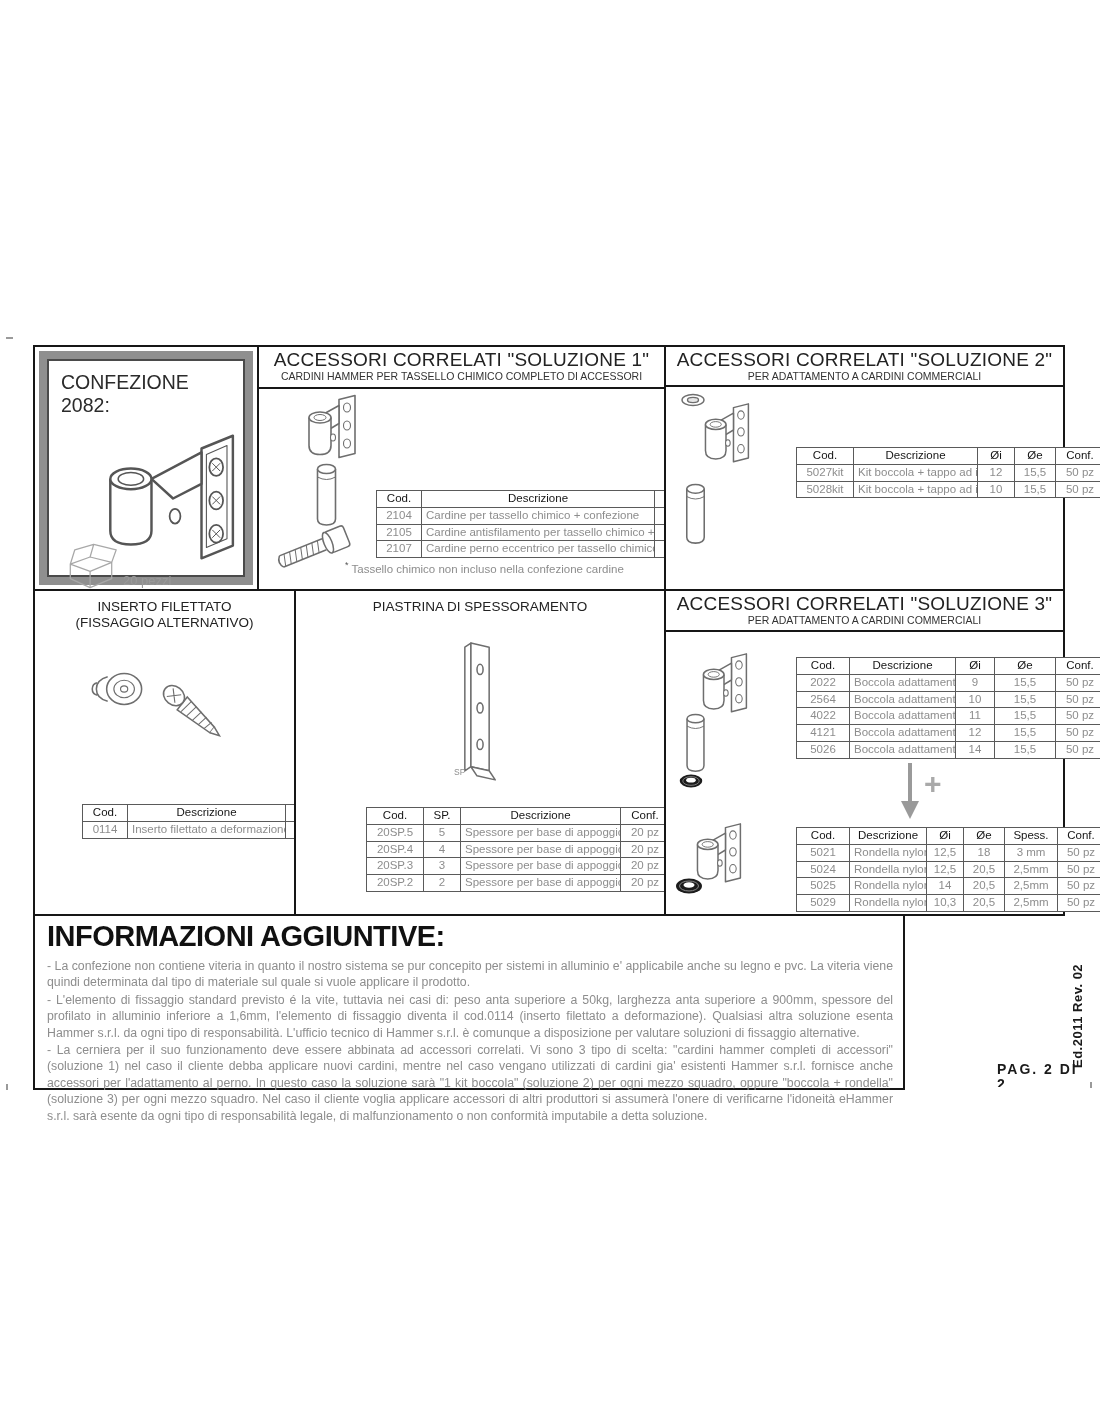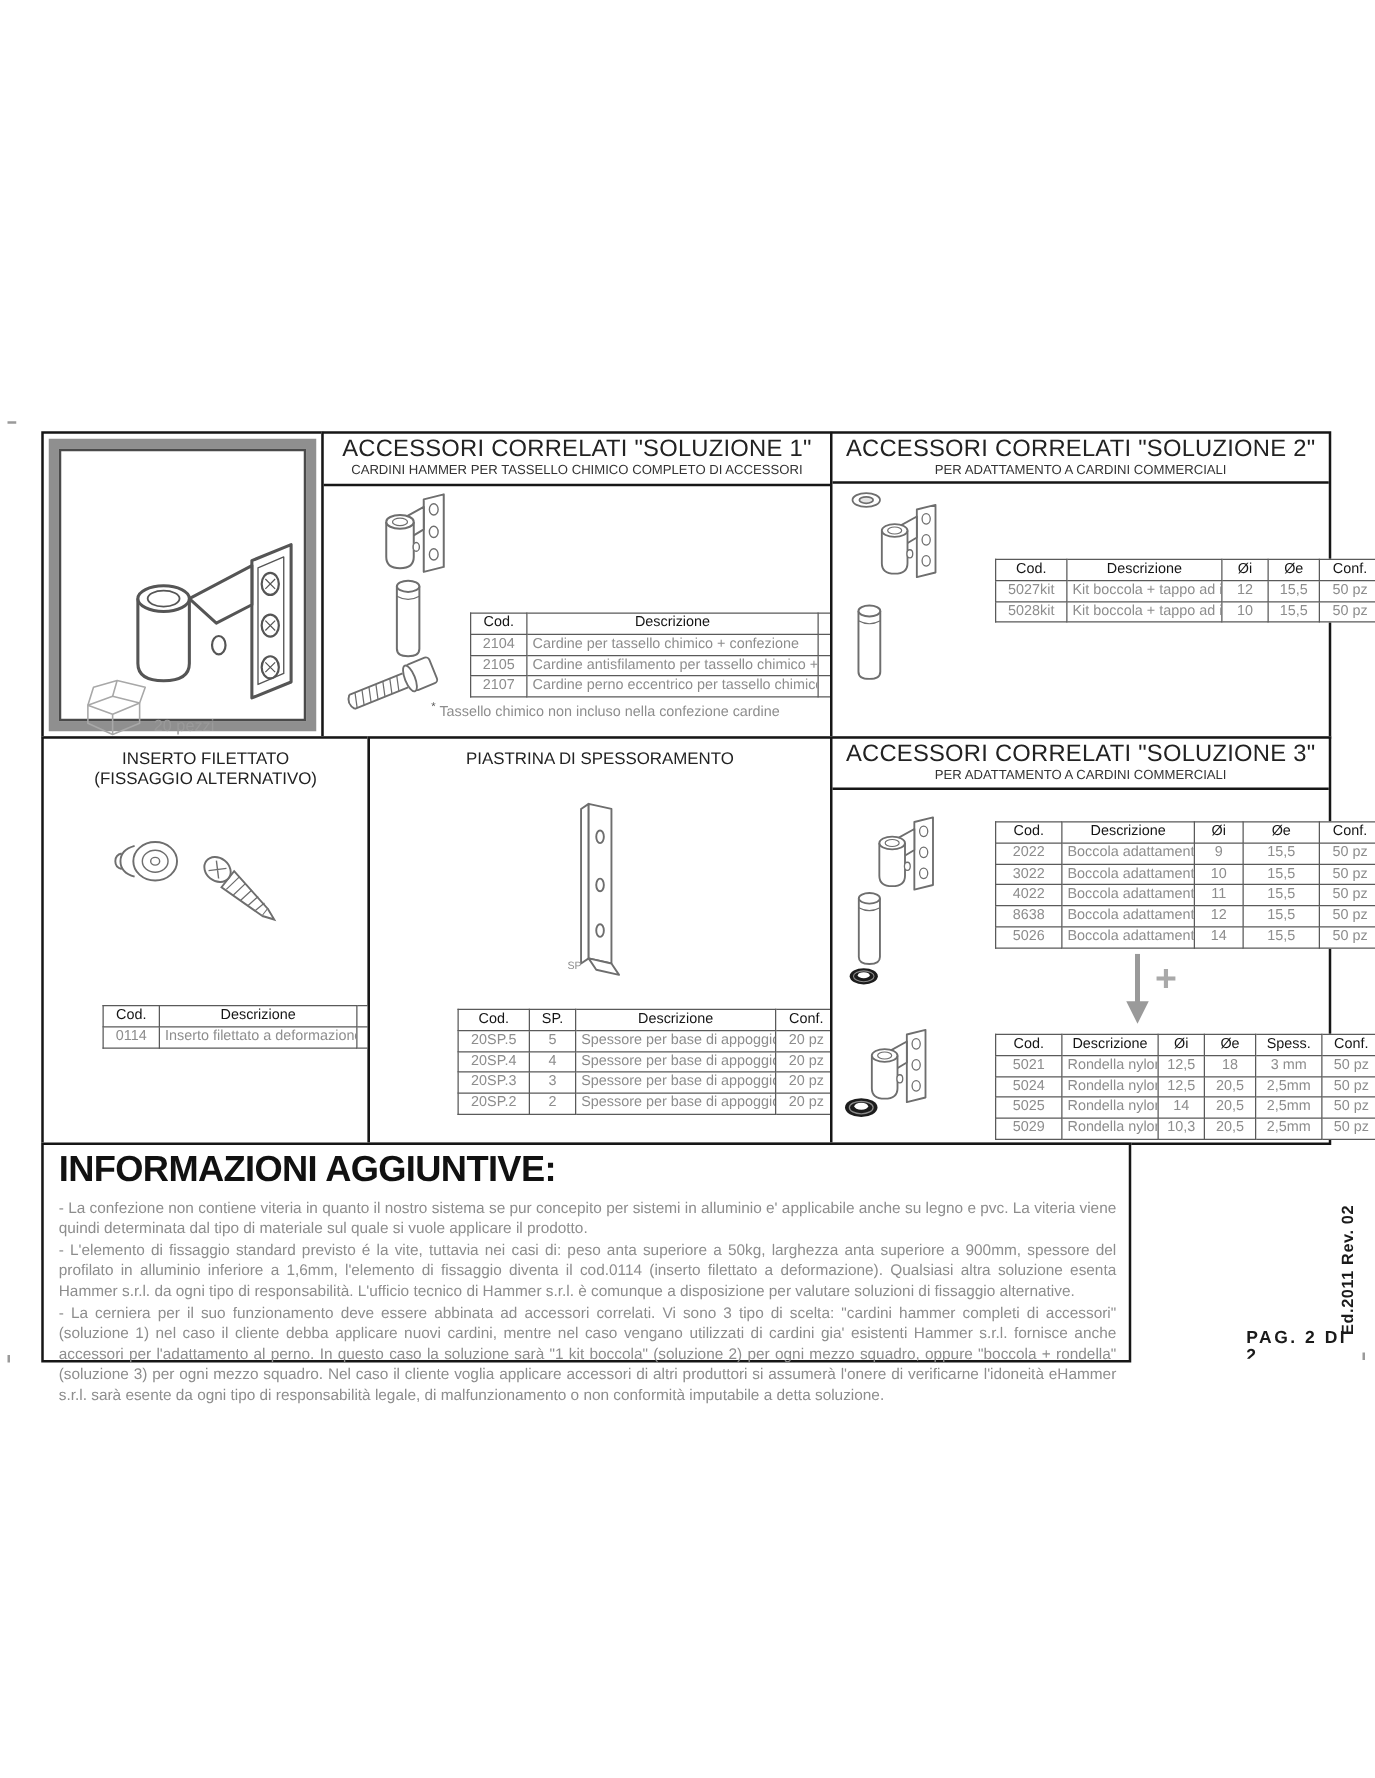--- a/index.html
+++ b/index.html
@@ -160,20 +160,21 @@
     </defs>
   </svg>
 
   <div class="mark" style="left:6px;top:337px;width:7px;height:2px"></div>
   <div class="mark" style="left:6px;top:1084px;width:2px;height:6px"></div>
   <div class="mark" style="left:1090px;top:1082px;width:2px;height:6px"></div>
 
   <div class="panel" style="left:33px;top:345px;width:226px;height:246px;">
     <div class="conf-mid">
       <div class="conf-inner">
+        <div class="conf-title">CONFEZIONE 2082:</div>
         <svg class="icon" style="left:52px;top:62px;width:150px;height:152px">
             <use href="#sym-hinge-lg"></use>
           </svg>
         <svg class="icon" style="left:12px;top:178px;width:60px;height:54px">
             <use href="#sym-box"></use>
           </svg>
         <div class="conf-qty">20 pezzi</div>
       </div>
     </div>
   </div>
@@ -375,35 +376,35 @@
           </thead>
           <tbody>
             <tr>
               <td>2022</td>
               <td>Boccola adattamento nylon nero</td>
               <td>9</td>
               <td>15,5</td>
               <td>50 pz</td>
             </tr>
             <tr>
-              <td>3022</td>
+              <td>2564</td>
               <td>Boccola adattamento nylon nero</td>
               <td>10</td>
               <td>15,5</td>
               <td>50 pz</td>
             </tr>
             <tr>
               <td>4022</td>
               <td>Boccola adattamento nylon nero</td>
               <td>11</td>
               <td>15,5</td>
               <td>50 pz</td>
             </tr>
             <tr>
-              <td>8638</td>
+              <td>4121</td>
               <td>Boccola adattamento nylon nero</td>
               <td>12</td>
               <td>15,5</td>
               <td>50 pz</td>
             </tr>
             <tr>
               <td>5026</td>
               <td>Boccola adattamento nylon nero</td>
               <td>14</td>
               <td>15,5</td>

